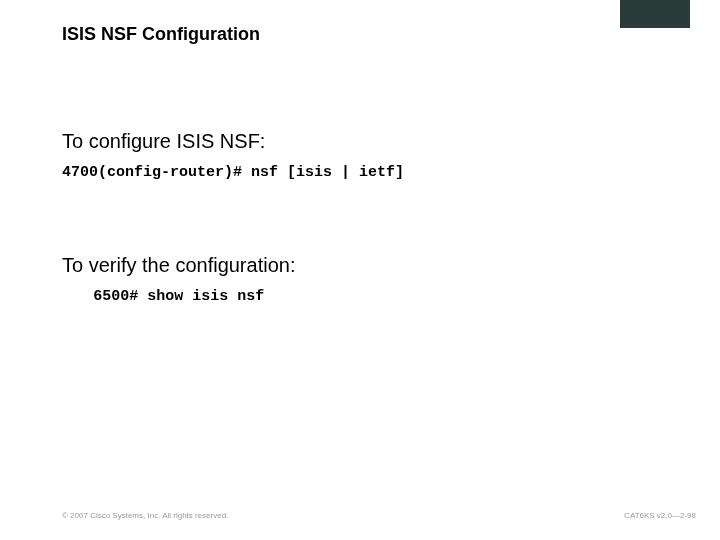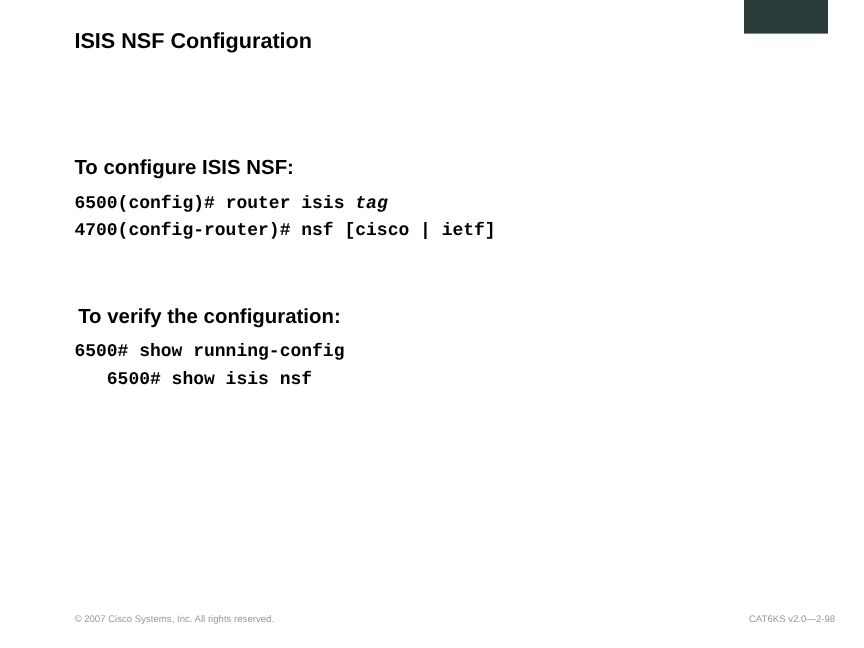--- a/index.html
+++ b/index.html
@@ -28,22 +28,22 @@
   .title {
     position: absolute;
     left: 62px;
     top: 24px;
     color: #000000;
     font-size: 18px;
     font-weight: bold;
     z-index: 5;
   }
   .section-heading {
-    font-size: 17px;
-    font-weight: bold;
+    font-size: 20px;
+    font-weight: normal;
     color: #000;
     margin: 0 0 8px 0;
   }
   .code {
     font-family: "Courier New", Courier, monospace;
     font-size: 15px;
     font-weight: bold;
     color: #000;
     line-height: 1.55;
     white-space: pre;
@@ -81,24 +81,22 @@
 </head>
 <body>
 
 <div class="whiteout"></div>
 <div class="corner-tab"></div>
 
 <div class="title">ISIS NSF Configuration</div>
 
 <div class="block1">
   <p class="section-heading">To configure ISIS NSF:</p>
-  <div class="code"><span>6500(config)# </span><span>router isis </span><span class="arg-italic">tag</span></div>
-  <div class="code"><span>4700(config-router)# </span><span>nsf [cisco | ietf]</span></div>
+  <div class="code"><span>4700(config-router)# </span><span>nsf [isis | ietf]</span></div>
 </div>
 
 <div class="block2">
   <p class="section-heading">To verify the configuration:</p>
-  <div class="code">6500# show running-config</div>
   <div class="code">6500# show isis nsf</div>
 </div>
 
 <div class="footer-left">© 2007 Cisco Systems, Inc. All rights reserved.</div>
 <div class="footer-right">CAT6KS v2.0—2-98</div>
 
 </body></html>

